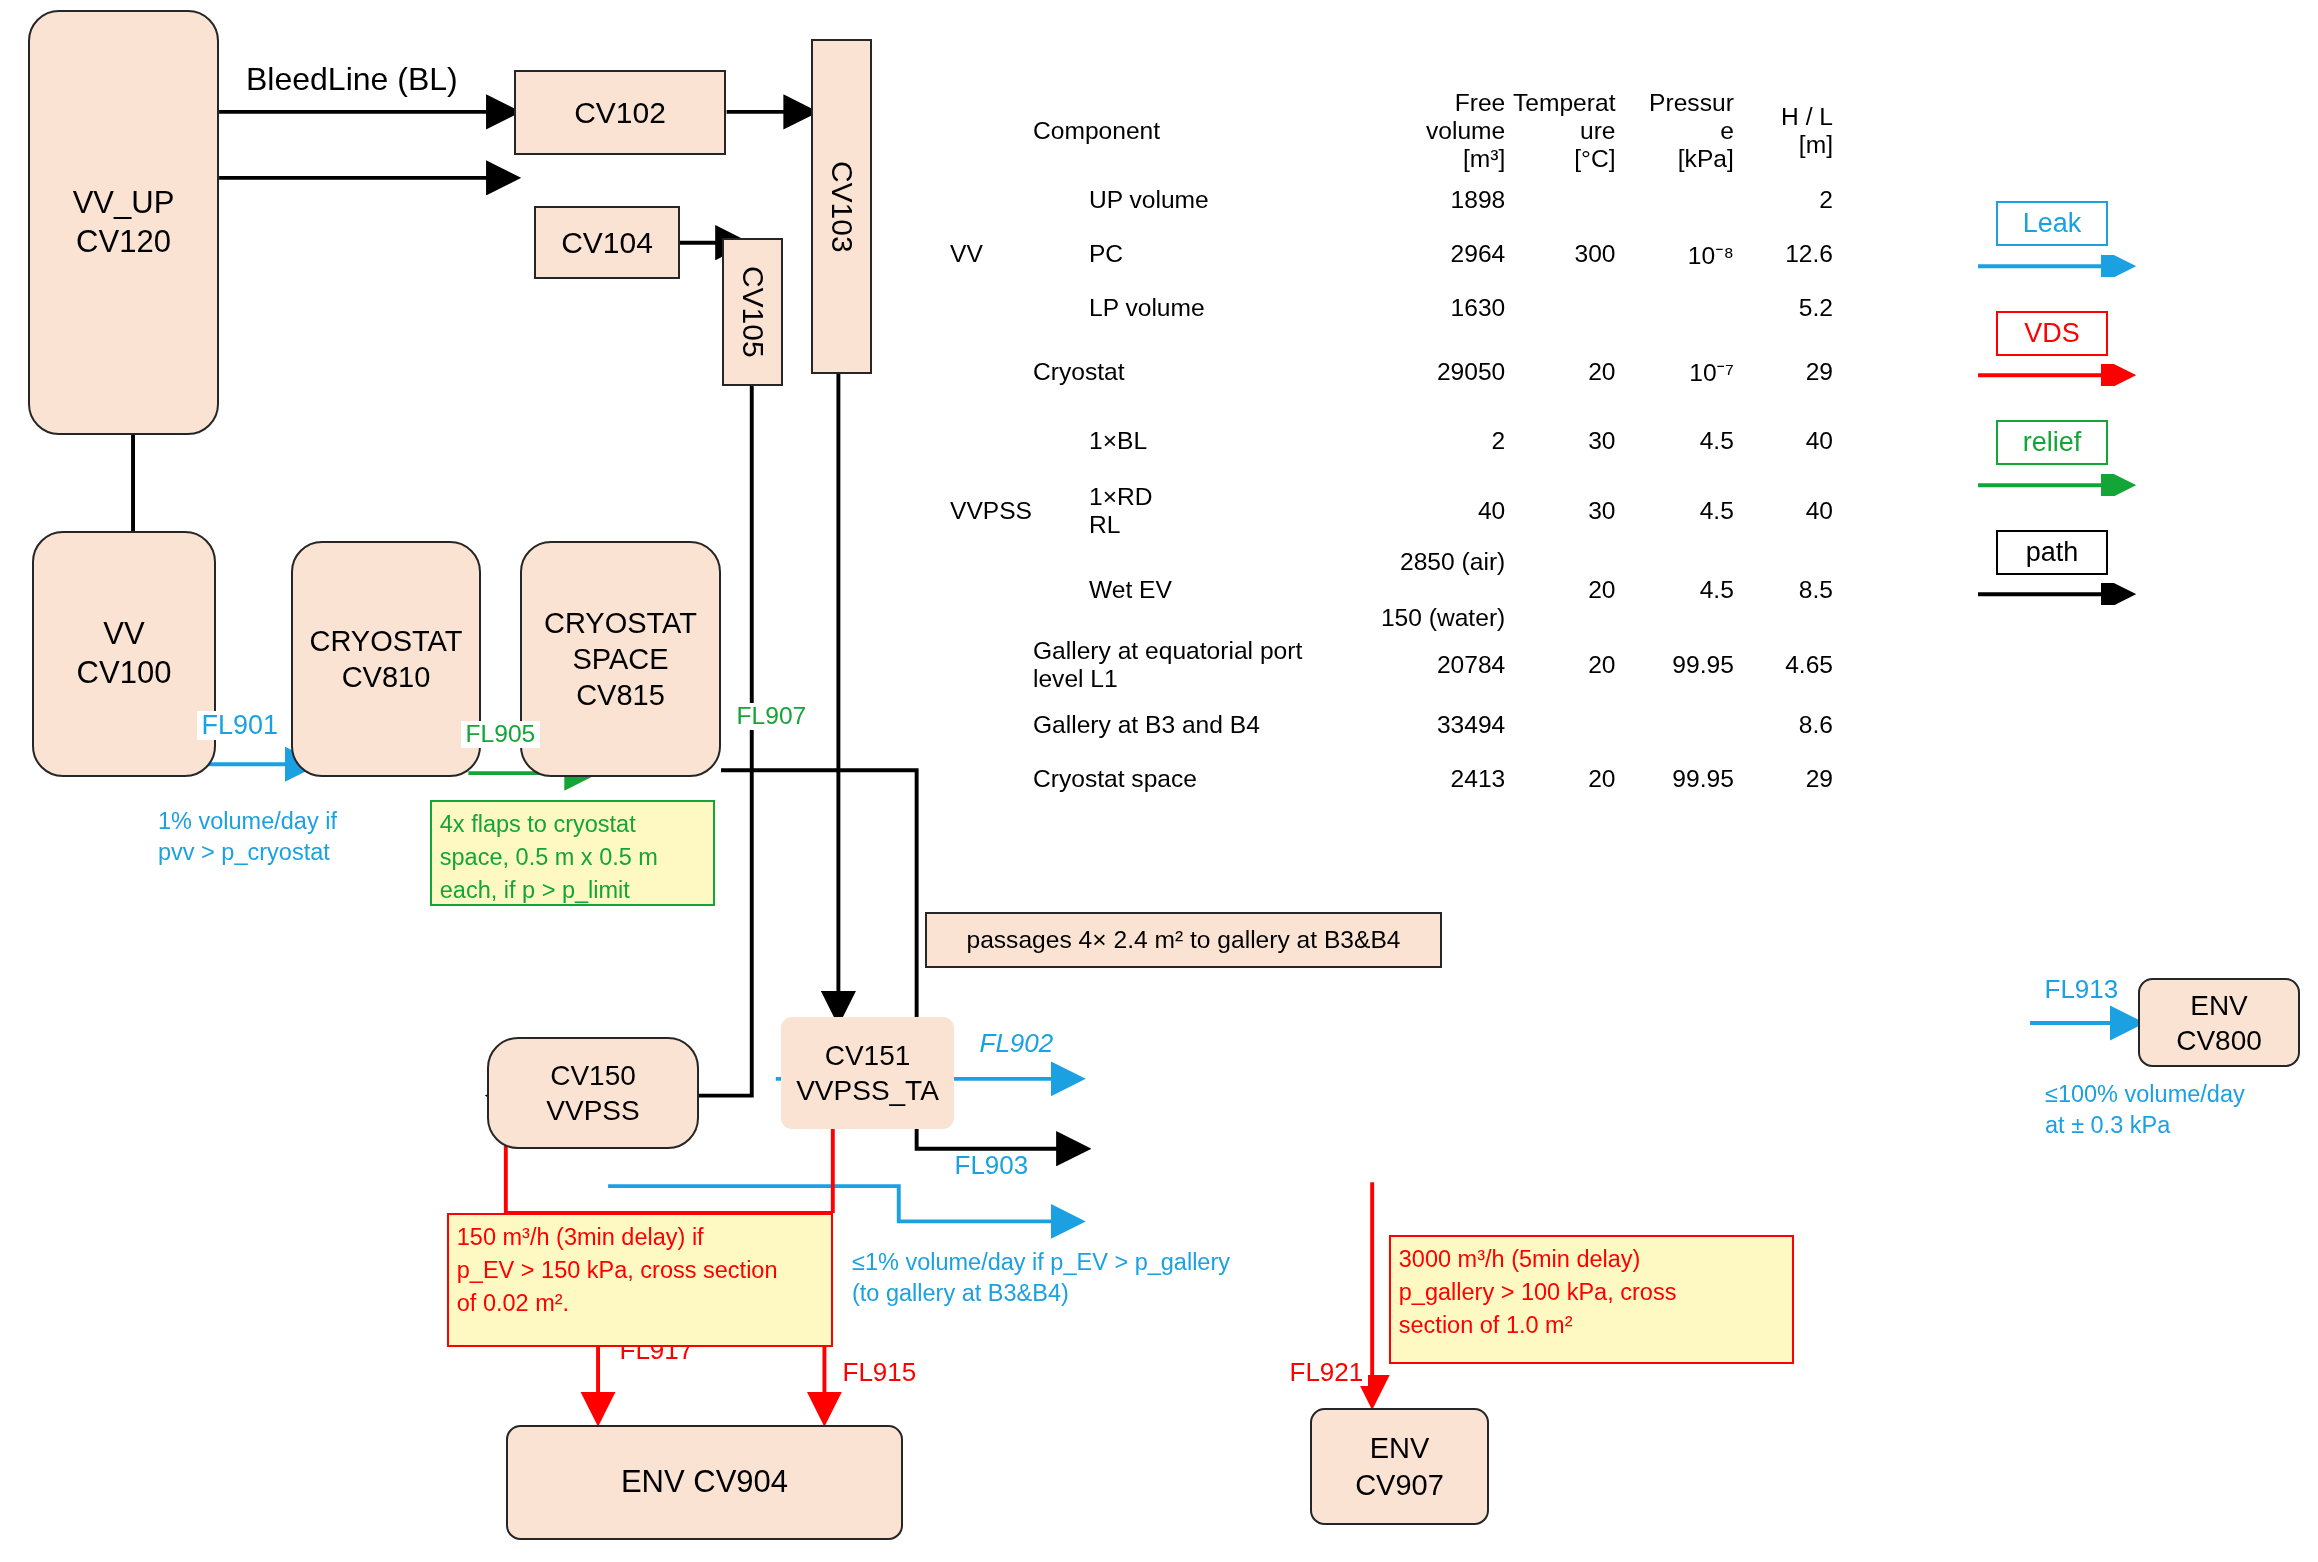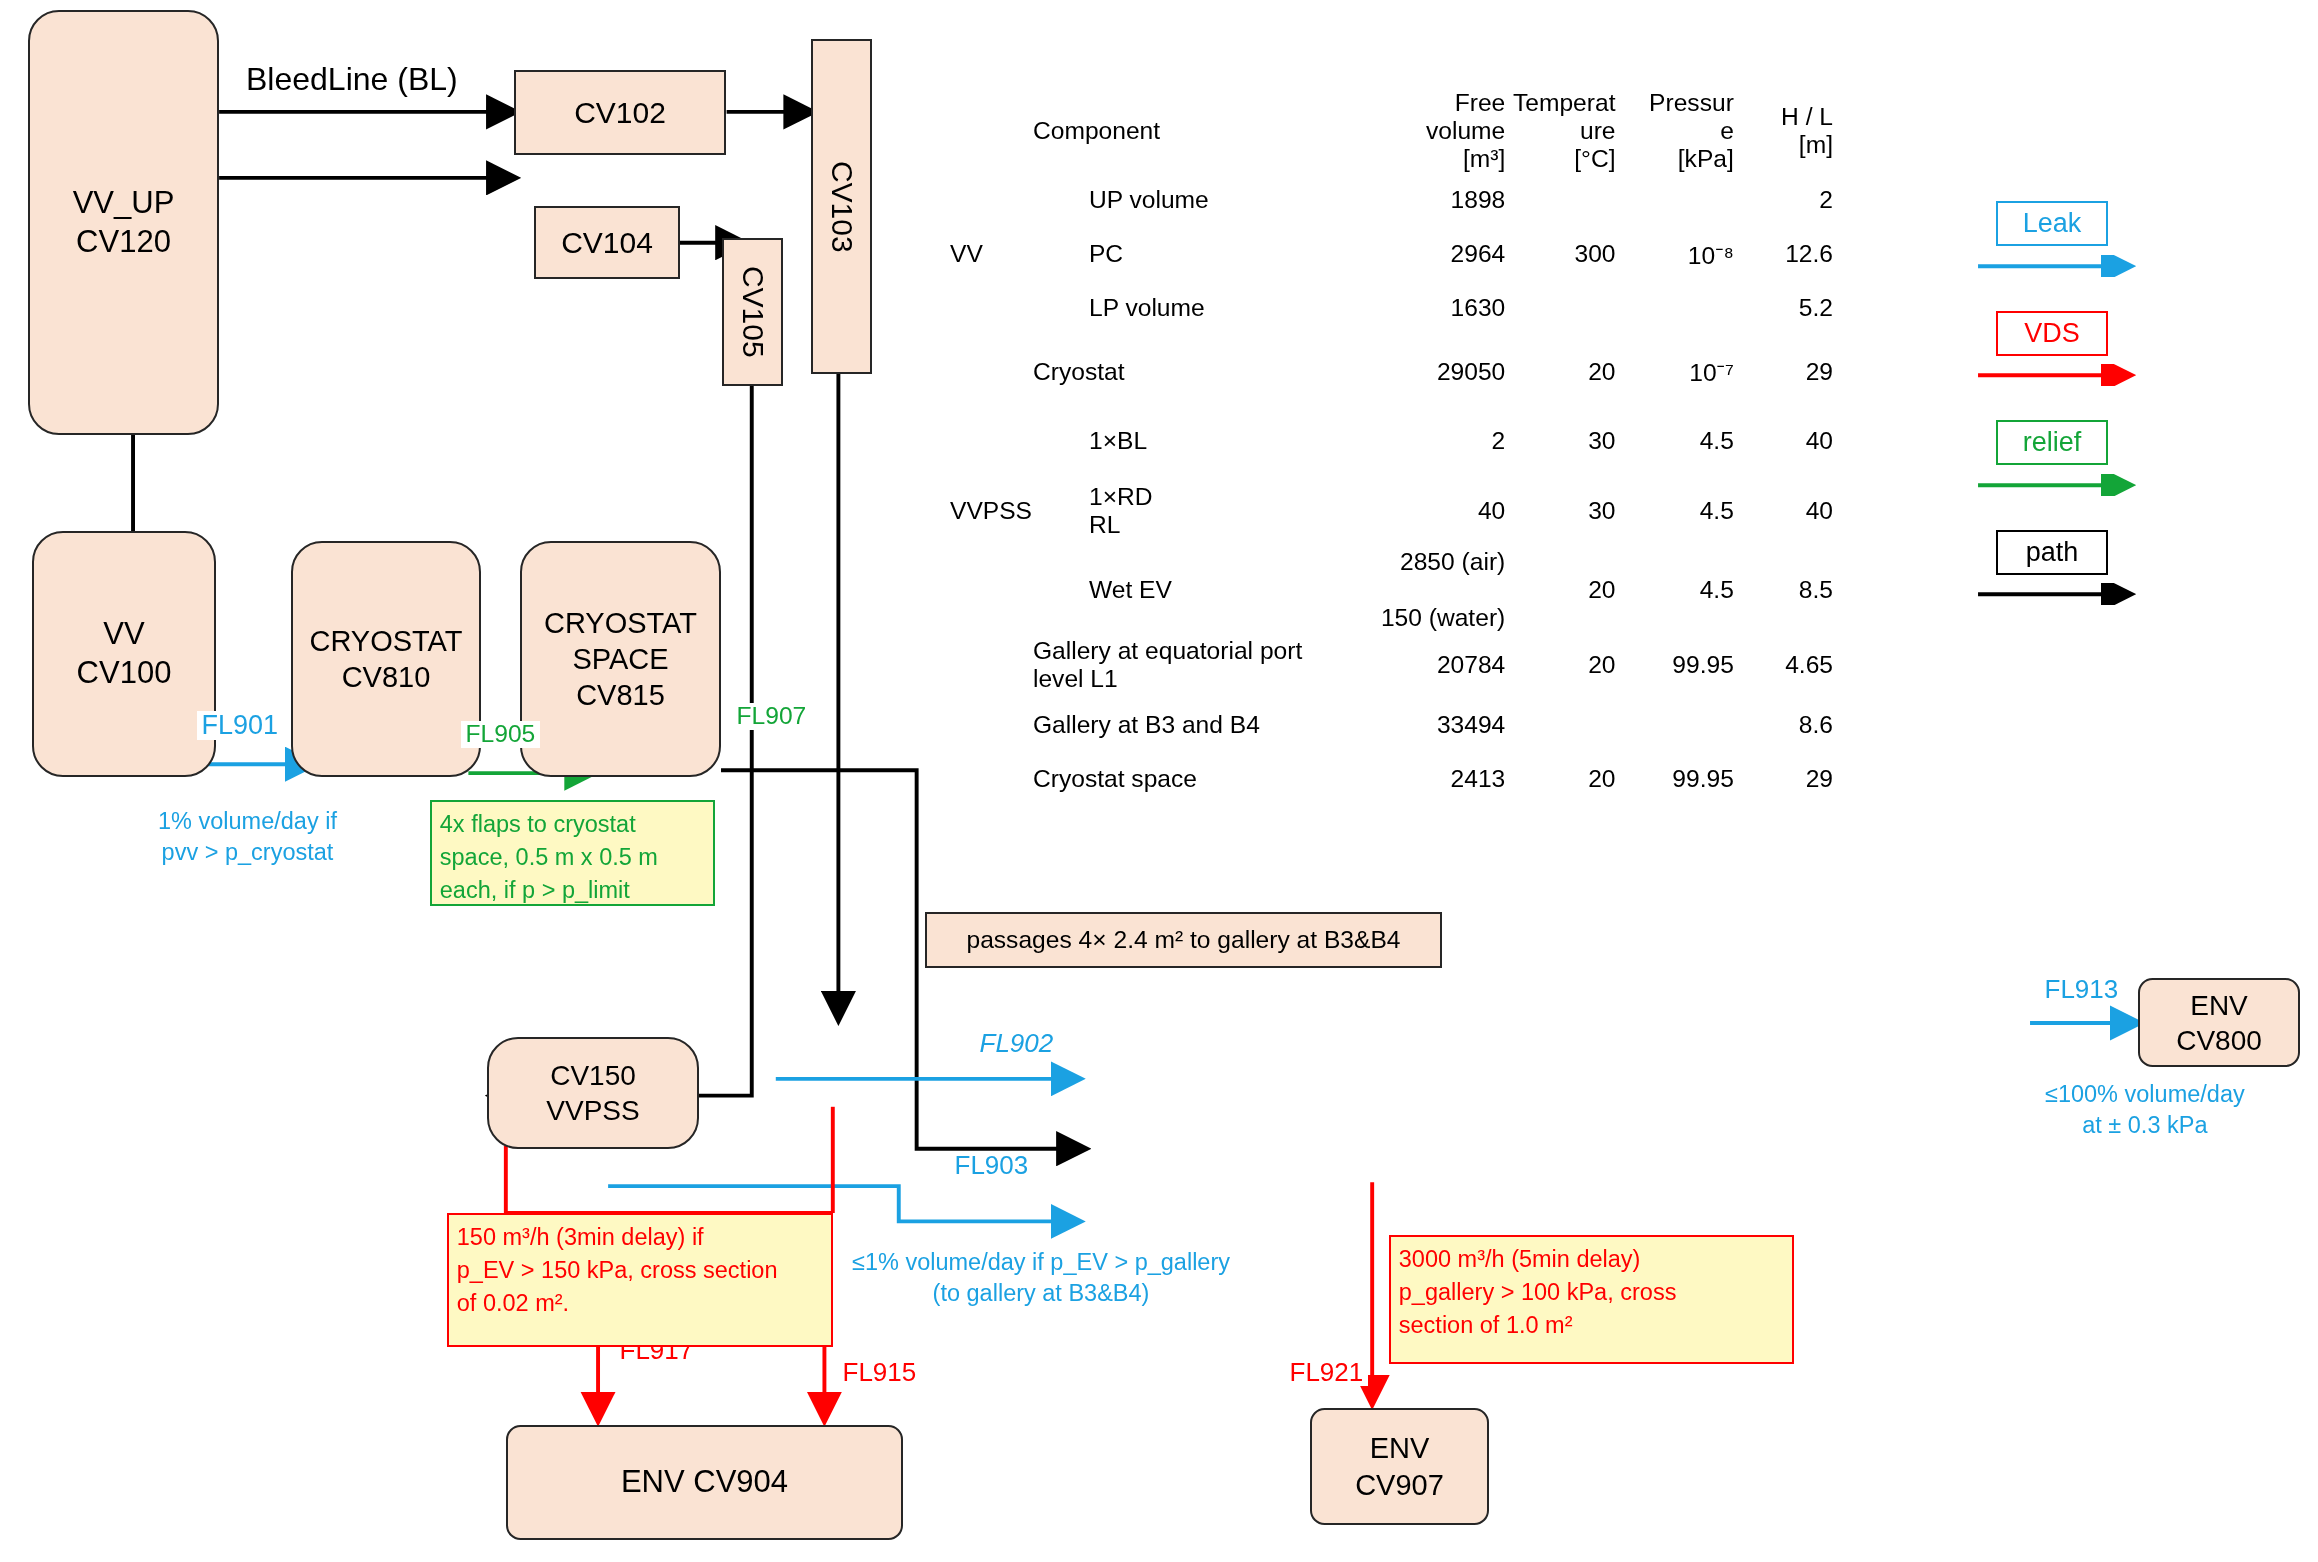--- a/index.html
+++ b/index.html
@@ -13,21 +13,21 @@
         text-align:center;color:#000;line-height:1.25;font-weight:400;}
   .node.rounded{border-radius:31px;}
   .node.sq{border-radius:0;}
   .node .lbl{display:block;white-space:pre-line;}
 
   
   .vert .lbl{transform:rotate(90deg);transform-origin:center center;white-space:nowrap;}
 
   
   .txt{position:absolute;color:#000;white-space:pre-line;line-height:1.3;}
-  .txt.blue{color:#1ba1e2;text-align:center;}
+  .txt.blue{color:#1ba1e2;}
 
   
   .note{position:absolute;box-sizing:border-box;background:#fef9c3;padding:5.6px 7.8px;
         line-height:1.42;white-space:pre-line;}
   .note.red{border:2.2px solid #ff0000;color:#ff0000;}
   .note.green{border:2.2px solid #13a538;color:#13a538;}
 
   
   .fl{position:absolute;background:#fff;padding:1.1px 4.5px;white-space:nowrap;line-height:1;}
   .fl.blue{color:#1ba1e2;}
@@ -148,20 +148,24 @@
     <span class="lbl">CRYOSTAT
 SPACE
 CV815</span>
   </div>
 
   <div class="node rounded" style="left:487px;top:1037px;width:212px;height:112px;font-size:28px;border-width:2.2px;">
     <span class="lbl">CV150
 VVPSS</span>
   </div>
 
+  <div class="node rounded" style="left:781px;top:1017px;width:173px;height:112px;font-size:28px;border:none;background:#fae3d3;border-radius:11.2px;">
+    <span class="lbl">CV151
+VVPSS_TA</span>
+  </div>
 
 
   <div class="node rounded" style="left:2138px;top:978px;width:162px;height:89px;font-size:28px;border-radius:14.5px;">
     <span class="lbl">ENV
 CV800</span>
   </div>
 
   <div class="node rounded" style="left:506px;top:1425px;width:397px;height:115px;font-size:31px;border-radius:14.5px;">
     <span class="lbl">ENV CV904</span>
   </div>

